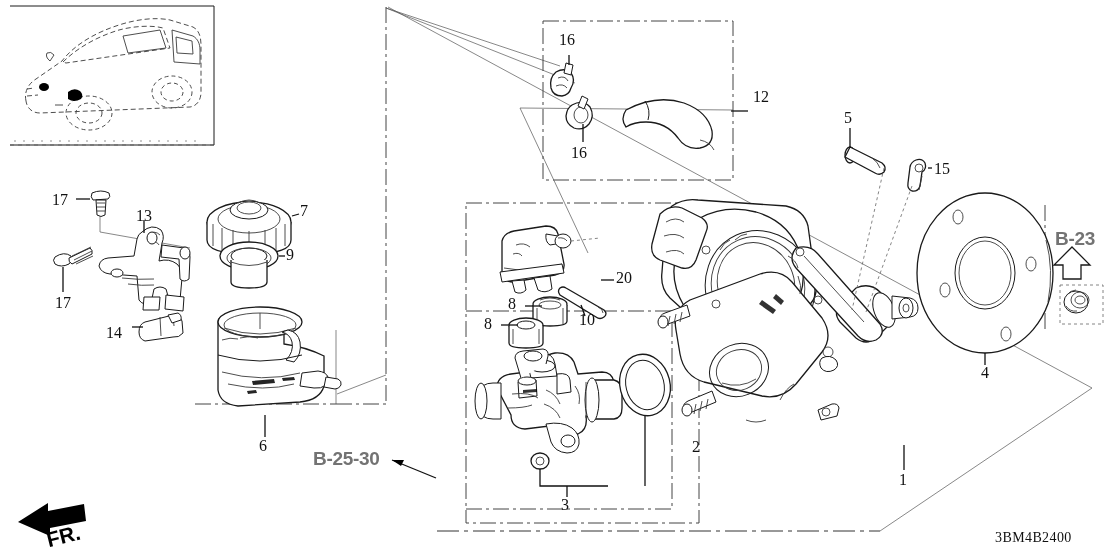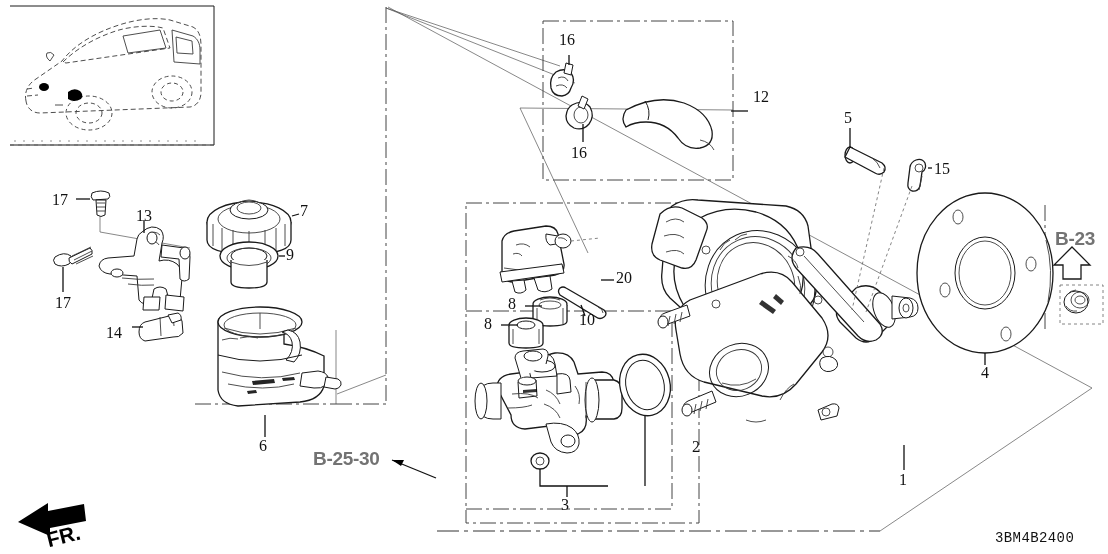--- a/index.html
+++ b/index.html
@@ -3,21 +3,21 @@
 <meta charset="utf-8">
 <style>
   html,body{margin:0;padding:0;background:#ffffff;}
   body{font-family:"Liberation Sans",sans-serif;}
   #page{position:relative;width:1108px;height:554px;background:#fff;overflow:hidden;}
   .svg-layer{position:absolute;left:0;top:0;width:1108px;height:554px;}
   .lbl{position:absolute;font-family:Liberation Serif, serif;font-size:16px;color:#111;
        line-height:1;white-space:nowrap;}
   .lbl-bold{position:absolute;font-family:"Liberation Sans",sans-serif;font-weight:bold;
        font-size:19px;color:#737373;white-space:nowrap;letter-spacing:-0.3px;}
-  .code{position:absolute;font-family:Liberation Mono, monospace;font-size:14px;
+  .code{position:absolute;font-family:Liberation Serif, serif;font-size:14px;
        color:#111;white-space:nowrap;letter-spacing:0.4px;}
   .fr-text{position:absolute;font-family:"Liberation Sans",sans-serif;font-weight:bold;
        font-size:21px;color:#000;transform:rotate(-14deg);transform-origin:left bottom;}
 </style>
 </head>
 <body>
 
 <div id="page">
 
   <svg class="svg-layer" viewBox="0 0 1108 554">

